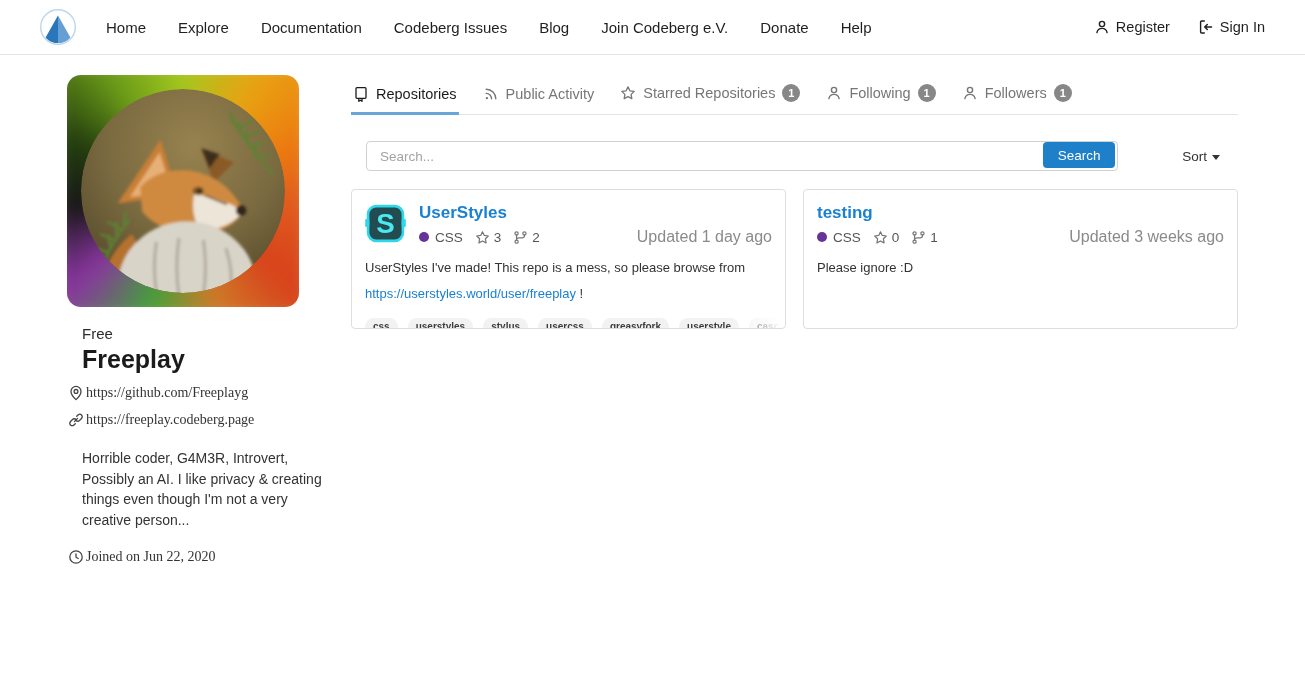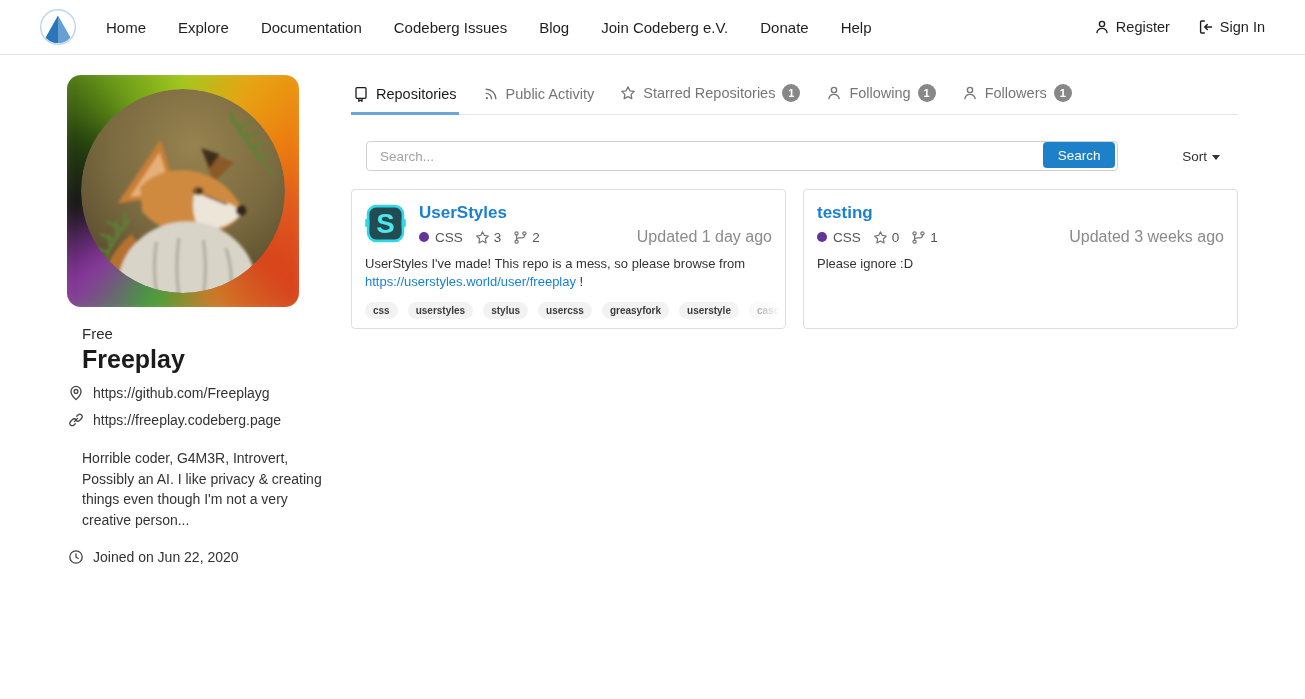--- a/index.html
+++ b/index.html
@@ -26,22 +26,22 @@
   .avatar-frame { width:232px; height:232px; border-radius:14px; position:relative;
     overflow:hidden; }
   .avatar-frame .rainbow { position:absolute; inset:-14px; filter:blur(9px);
     background:conic-gradient(from 0deg,
       #a3c81e, #e8a312, #ec7c10, #e05a1d, #d8421c, #cf7a28,
       #43a03a, #8a35a0, #171717, #233e0e, #6a9a18, #a3c81e); }
   .avatar-frame svg.fox { position:absolute; left:50%; top:50%; width:204px; height:204px;
     transform:translate(-50%,-50%); border-radius:50%; }
   .username { margin:18px 0 0 15px; font-size:15px; color:#2b2b2b; }
   .display-name { margin:3px 0 0 15px; font-size:25px; font-weight:700; color:#1b1b1b; }
-  .meta-row { display:flex; align-items:flex-start; gap:9px; margin:11px 0 0 1px;
-    font-size:14px; color:#333; }
+  .meta-row { display:flex; align-items:flex-start; gap:2px; margin:11px 0 0 1px;
+    font-size:14px; color:#333;font-family:Liberation Serif, serif; }
   .meta-row svg { width:16px; height:16px; flex:none; color:#444; }
   .meta-row:first-of-type { margin-top:22px; }
   .bio { margin:20px 0 0 15px; width:258px; font-size:14px; line-height:20.5px; color:#333; }
   .joined { margin-top:19px; }
 
   
   .tabs { display:flex; align-items:flex-end; border-bottom:1px solid #e4e4e4; }
   .tab { display:flex; align-items:center; gap:7px; font-size:14.5px; color:#767676;
     padding:9px 2px 10px; margin-right:22px; margin-bottom:-1px;
     border-bottom:3px solid transparent; cursor:pointer;text-align:right; }
@@ -72,21 +72,21 @@
     padding:13px; overflow:hidden; }
   .repo-head { display:flex; gap:13px; }
   .repo-avatar { width:41px; height:41px; flex:none; }
   .repo-head-text { flex:1; min-width:0; }
   .repo-title { font-size:17px; font-weight:700; color:#1a80d2; cursor:pointer; display:inline-block; }
   .repo-meta { display:flex; align-items:center; margin-top:5px; font-size:13.5px; color:#555; }
   .lang-dot { width:10px; height:10px; border-radius:50%; background:#663399; margin-right:6px; }
   .repo-meta svg { width:15px; height:15px; color:#767676; margin:0 4px 0 12px; }
   .count { color:#555; }
   .updated { margin-left:auto; font-size:16px; color:#8a8a8a; }
-  .repo-desc { margin-top:9px; font-size:13px; line-height:18px; color:#333; }
+  .repo-desc { margin-top:9px; font-size:13px; line-height:26px; color:#333; }
   .repo-desc a { color:#1a80d2; cursor:pointer; }
   .topics { display:flex; gap:10px; margin-top:11px; white-space:nowrap; overflow:hidden;
     margin-right:-13px;
     -webkit-mask-image:linear-gradient(90deg,#000 86%,transparent 99%);
             mask-image:linear-gradient(90deg,#000 86%,transparent 99%); }
   .topic { flex:none; background:#f2f2f3; border-radius:10px; padding:3px 8px;
     font-size:10px; font-weight:700; color:#3c3c3c; cursor:pointer; }
 </style>
 </head>
 <body>

